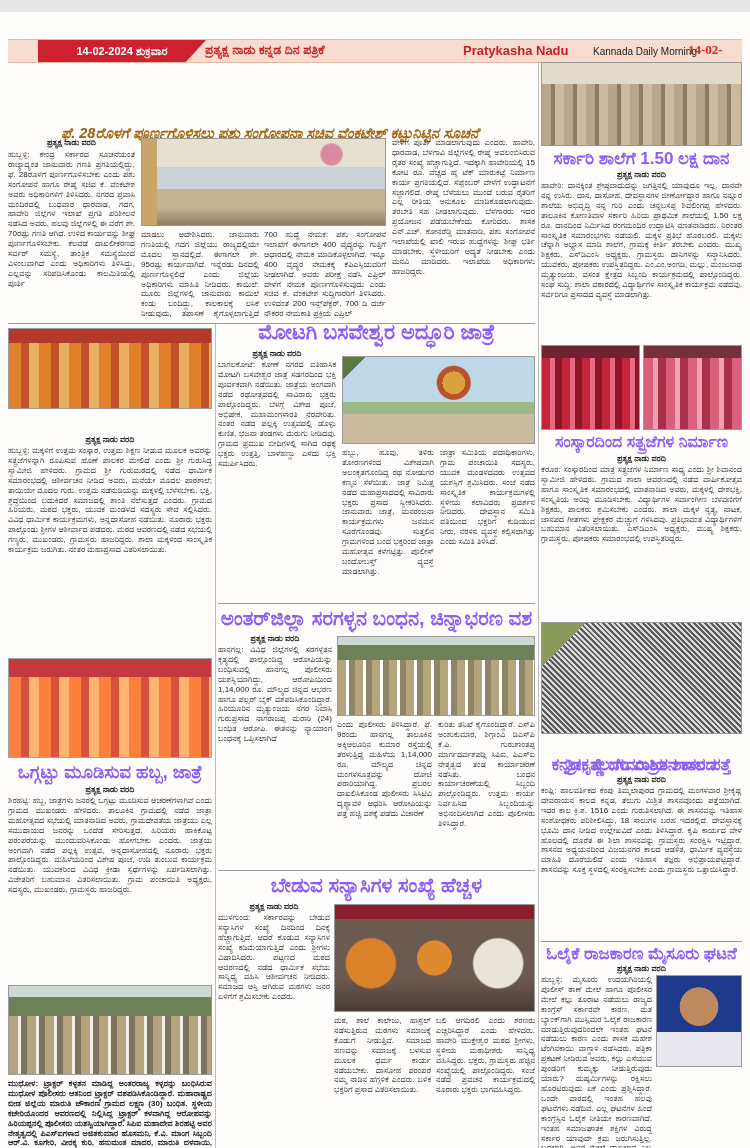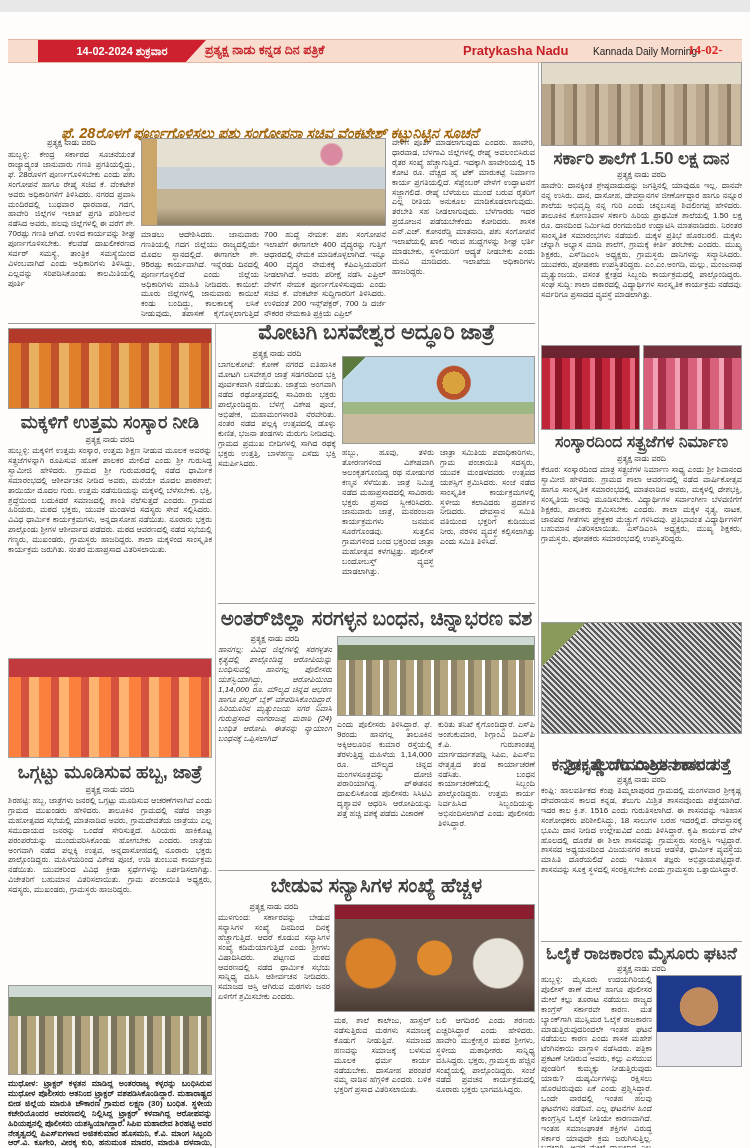--- a/index.html
+++ b/index.html
@@ -17,22 +17,22 @@
   .mast-en-sub{position:absolute;left:585px;top:6px;font-size:10px;color:#222;}
   .date-r{position:absolute;left:680px;top:2px;font-size:13px;font-weight:bold;color:#d22;
           font-family:"Liberation Serif",serif;}
   
   .band .mast-kn{left:197px}
   
   .h-main{position:absolute;left:0;top:54px;width:540px;text-align:center;color:#d32a2a;
           font-size:45px;font-weight:800;letter-spacing:1px;line-height:1.0;}
   .h-sub{position:absolute;left:4px;top:113px;width:532px;text-align:center;color:#a16207;
          font-size:14.5px;font-weight:bold;font-style:italic;}
-  .h2{font-weight:800;color:#404040;text-align:center;line-height:1.05;}
-  .byline{font-size:8px;font-weight:normal;text-align:center;color:#222;margin-bottom:2px;}
+  .h2{font-weight:800;color:#8b5cf6;text-align:center;line-height:1.05;}
+  .byline{font-size:8px;font-weight:bold;text-align:center;color:#222;margin-bottom:2px;}
   .body-txt{font-size:8px;line-height:1.24;text-align:justify;color:#222;overflow:hidden;}
   .bold-txt{font-weight:bold;}
   .rule-h{position:absolute;background:#9a9a9a;height:1px;}
   .rule-v{position:absolute;background:#bdbdbd;width:1px;}
   
   .ph{position:absolute;border:1px solid #9a9a9a;box-sizing:border-box;}
   .ph-meeting{background:
       radial-gradient(circle at 78% 18%, #d98aa0 0 5%, transparent 6%),
       linear-gradient(90deg,#caa66a 0 6%,transparent 6%),
       linear-gradient(180deg,#e6e0d3 0 32%,#ccd3d8 32% 58%,#c4b494 58% 80%,#8f7f63 100%);}
@@ -99,21 +99,20 @@
   <div class="ph ph-meeting" style="left:141px;top:126px;width:245px;height:88px;"></div>
   <div class="abs body-txt" style="left:141px;top:218px;width:118px;height:90px;">ಮಾಡಲು ಆದೇಶಿಸಿದರು. ಜಾನುವಾರು ಗಣತಿಯಲ್ಲಿ ಗದಗ ಜಿಲ್ಲೆಯು ರಾಜ್ಯದಲ್ಲಿಯೇ ಮೊದಲ ಸ್ಥಾನದಲ್ಲಿದೆ. ಈಗಾಗಲೇ ಶೇ. 95ರಷ್ಟು ಕಾರ್ಯವಾಗಿದೆ. ಇನ್ನೆರಡು ದಿನದಲ್ಲಿ ಪೂರ್ಣಗೊಳ್ಳಲಿದೆ ಎಂದು ಜಿಲ್ಲೆಯ ಅಧಿಕಾರಿಗಳು ಮಾಹಿತಿ ನೀಡಿದರು. ಕಾಯಿಲೆ: ಮೂರು ಜಿಲ್ಲೆಗಳಲ್ಲಿ ಜಾನುವಾರು ಕಾಯಿಲೆ ಕಂಡು ಬಂದಿದ್ದು, ಕಾಲಕಾಲಕ್ಕೆ ಲಸಿಕೆ ನೀಡುವುದು, ತಪಾಸಣೆ ಕೈಗೊಳ್ಳಲಾಗುತ್ತಿದೆ ಎಂದು ಅಧಿಕಾರಿಗಳು ತಿಳಿಸಿದರು.</div>
   <div class="abs body-txt" style="left:264px;top:218px;width:122px;height:90px;">700 ಹುದ್ದೆ ನೇಮಕ: ಪಶು ಸಂಗೋಪನೆ ಇಲಾಖೆಗೆ ಈಗಾಗಲೇ 400 ವೈದ್ಯರನ್ನು ಗುತ್ತಿಗೆ ಆಧಾರದಲ್ಲಿ ನೇಮಕ ಮಾಡಿಕೊಳ್ಳಲಾಗಿದೆ. ಇನ್ನೂ 400 ವೈದ್ಯರ ನೇಮಕಕ್ಕೆ ಕೆಪಿಎಸ್ಸಿಯವರಿಗೆ ನೀಡಲಾಗಿದೆ. ಅವರು ಪರೀಕ್ಷೆ ನಡೆಸಿ ಎಪ್ರಿಲ್ ವೇಳೆಗೆ ನೇಮಕ ಪೂರ್ಣಗೊಳಿಸುವುದು ಎಂದು ಸಚಿವ ಕೆ. ವೆಂಕಟೇಶ ಸುದ್ದಿಗಾರರಿಗೆ ತಿಳಿಸಿದರು. ಉಳಿದಂತೆ 200 ಇನ್ಸ್‌ಪೆಕ್ಟರ್, 700 ಡಿ ದರ್ಜೆ ನೌಕರರ ನೇಮಕಾತಿ ಪ್ರಕ್ರಿಯೆ ಎಪ್ರಿಲ್</div>
   <div class="abs body-txt" style="left:392px;top:126px;width:143px;height:182px;">ವೇಳೆಗೆ ಪೂರ್ತಿ ಮಾಡಲಾಗುವುದು ಎಂದರು. ಹಾವೇರಿ, ಧಾರವಾಡ, ಬೆಳಗಾವಿ ಜಿಲ್ಲೆಗಳಲ್ಲಿ ರೇಷ್ಮೆ ಅವಲಂಬಿಸಿರುವ ರೈತರ ಸಂಖ್ಯೆ ಹೆಚ್ಚಾಗುತ್ತಿದೆ. ಇದಕ್ಕಾಗಿ ಹಾವೇರಿಯಲ್ಲಿ 15 ಕೋಟಿ ರೂ. ವೆಚ್ಚದ ಹೈ ಟೆಕ್ ಮಾರುಕಟ್ಟೆ ನಿರ್ಮಾಣ ಕಾರ್ಯ ಪ್ರಗತಿಯಲ್ಲಿದೆ. ಸೆಪ್ಟೆಂಬರ್ ವೇಳೆಗೆ ಉದ್ಘಾಟನೆಗೆ ಸಜ್ಜಾಗಲಿದೆ. ರೇಷ್ಮೆ ಬೆಳೆಯಲು ಮುಂದೆ ಬರುವ ರೈತರಿಗೆ ಎಲ್ಲ ರೀತಿಯ ಅನುಕೂಲ ಮಾಡಿಕೊಡಲಾಗುವುದು. ತರಬೇತಿ ಸಹ ನೀಡಲಾಗುವುದು. ಬೆಳೆಗಾರರು ಇದರ ಪ್ರಯೋಜನ ಪಡೆಯಬೇಕೆಂದು ಕೋರಿದರು. ಶಾಸಕ ಎನ್.ಎಚ್. ಕೋನರೆಡ್ಡಿ ಮಾತನಾಡಿ, ಪಶು ಸಂಗೋಪನೆ ಇಲಾಖೆಯಲ್ಲಿ ಖಾಲಿ ಇರುವ ಹುದ್ದೆಗಳನ್ನು ಶೀಘ್ರ ಭರ್ತಿ ಮಾಡಬೇಕು, ಸ್ಥಳೀಯರಿಗೆ ಆದ್ಯತೆ ನೀಡಬೇಕು ಎಂದು ಮನವಿ ಮಾಡಿದರು. ಇಲಾಖೆಯ ಅಧಿಕಾರಿಗಳು ಹಾಜರಿದ್ದರು.</div>
 
   <div class="rule-h" style="left:8px;top:311px;width:527px;"></div>
   <div class="rule-v" style="left:215px;top:312px;height:836px;"></div>
   <div class="rule-v" style="left:538px;top:50px;height:1098px;"></div>
 
   <div class="ph ph-saffron" style="left:8px;top:316px;width:204px;height:81px;"></div>
-  <div class="h2 abs" style="left:8px;top:401px;width:204px;font-size:18px;">ಮಕ್ಕಳಿಗೆ ಉತ್ತಮ ಸಂಸ್ಕಾರ ನೀಡಿ</div>
   <div class="abs" style="left:8px;top:423px;width:204px;">
     <div class="byline">ಪ್ರತ್ಯಕ್ಷ ನಾಡು ವರದಿ</div>
   </div>
   <div class="abs body-txt" style="left:8px;top:434px;width:204px;height:208px;">ಹುಬ್ಬಳ್ಳಿ: ಮಕ್ಕಳಿಗೆ ಉತ್ತಮ ಸಂಸ್ಕಾರ, ಉತ್ತಮ ಶಿಕ್ಷಣ ನೀಡುವ ಮೂಲಕ ಅವರನ್ನು ಸತ್ಪ್ರಜೆಗಳನ್ನಾಗಿ ರೂಪಿಸುವ ಹೊಣೆ ಪಾಲಕರ ಮೇಲಿದೆ ಎಂದು ಶ್ರೀ ಗುರುಸಿದ್ಧ ಸ್ವಾಮೀಜಿ ಹೇಳಿದರು. ಗ್ರಾಮದ ಶ್ರೀ ಗುರುಮಠದಲ್ಲಿ ನಡೆದ ಧಾರ್ಮಿಕ ಸಮಾರಂಭದಲ್ಲಿ ಆಶೀರ್ವಚನ ನೀಡಿದ ಅವರು, ಮನೆಯೇ ಮೊದಲ ಪಾಠಶಾಲೆ; ತಾಯಿಯೇ ಮೊದಲ ಗುರು. ಉತ್ತಮ ನಡೆನುಡಿಯನ್ನು ಮಕ್ಕಳಲ್ಲಿ ಬೆಳೆಸಬೇಕು. ಭಕ್ತಿ, ಶ್ರದ್ಧೆಯಿಂದ ಬದುಕಿದರೆ ಸಮಾಜದಲ್ಲಿ ಶಾಂತಿ ನೆಲೆಸುತ್ತದೆ ಎಂದರು. ಗ್ರಾಮದ ಹಿರಿಯರು, ಮಠದ ಭಕ್ತರು, ಯುವಕ ಮಂಡಳದ ಸದಸ್ಯರು ಸೇವೆ ಸಲ್ಲಿಸಿದರು. ವಿವಿಧ ಧಾರ್ಮಿಕ ಕಾರ್ಯಕ್ರಮಗಳು, ಅನ್ನದಾಸೋಹ ನಡೆಯಿತು. ನೂರಾರು ಭಕ್ತರು ಪಾಲ್ಗೊಂಡು ಶ್ರೀಗಳ ಆಶೀರ್ವಾದ ಪಡೆದರು. ಮಠದ ಆವರಣದಲ್ಲಿ ನಡೆದ ಸಭೆಯಲ್ಲಿ ಗಣ್ಯರು, ಮುಖಂಡರು, ಗ್ರಾಮಸ್ಥರು ಹಾಜರಿದ್ದರು. ಶಾಲಾ ಮಕ್ಕಳಿಂದ ಸಾಂಸ್ಕೃತಿಕ ಕಾರ್ಯಕ್ರಮ ಜರುಗಿತು. ನಂತರ ಮಹಾಪ್ರಸಾದ ವಿತರಿಸಲಾಯಿತು.</div>
 
   <div class="ph ph-saffron" style="left:8px;top:646px;width:204px;height:100px;filter:hue-rotate(-10deg) brightness(1.05);"></div>
   <div class="h2 abs" style="left:8px;top:751px;width:204px;font-size:18px;">ಒಗ್ಗಟ್ಟು ಮೂಡಿಸುವ ಹಬ್ಬ, ಜಾತ್ರೆ</div>
   <div class="abs" style="left:8px;top:773px;width:204px;">
     <div class="byline">ಪ್ರತ್ಯಕ್ಷ ನಾಡು ವರದಿ</div>
   </div>
@@ -130,23 +129,23 @@
   <div class="ph ph-jatra" style="left:342px;top:344px;width:193px;height:88px;"></div>
   <div class="abs body-txt" style="left:342px;top:436px;width:92px;height:150px;">ಹಬ್ಬು, ಹೂವು, ತಳಿರು ತೋರಣಗಳಿಂದ ವಿಶೇಷವಾಗಿ ಅಲಂಕೃತಗೊಂಡಿದ್ದ ರಥ ನೋಡುಗರ ಕಣ್ಮನ ಸೆಳೆಯಿತು. ಜಾತ್ರೆ ನಿಮಿತ್ತ ನಡೆದ ಮಹಾಪ್ರಸಾದದಲ್ಲಿ ಸಾವಿರಾರು ಭಕ್ತರು ಪ್ರಸಾದ ಸ್ವೀಕರಿಸಿದರು. ಜಾನುವಾರು ಜಾತ್ರೆ, ಮನರಂಜನಾ ಕಾರ್ಯಕ್ರಮಗಳು ಜನಮನ ಸೂರೆಗೊಂಡವು. ಸುತ್ತಲಿನ ಗ್ರಾಮಗಳಿಂದ ಬಂದ ಭಕ್ತರಿಂದ ಜಾತ್ರಾ ಮಹೋತ್ಸವ ಕಳೆಗಟ್ಟಿತ್ತು. ಪೊಲೀಸ್ ಬಂದೋಬಸ್ತ್ ವ್ಯವಸ್ಥೆ ಮಾಡಲಾಗಿತ್ತು.</div>
   <div class="abs body-txt" style="left:440px;top:436px;width:95px;height:150px;">ಜಾತ್ರಾ ಸಮಿತಿಯ ಪದಾಧಿಕಾರಿಗಳು, ಗ್ರಾಮ ಪಂಚಾಯಿತಿ ಸದಸ್ಯರು, ಯುವಕ ಮಂಡಳದವರು ಉತ್ಸವದ ಯಶಸ್ಸಿಗೆ ಶ್ರಮಿಸಿದರು. ಸಂಜೆ ನಡೆದ ಸಾಂಸ್ಕೃತಿಕ ಕಾರ್ಯಕ್ರಮಗಳಲ್ಲಿ ಸ್ಥಳೀಯ ಕಲಾವಿದರು ಪ್ರದರ್ಶನ ನೀಡಿದರು. ದೇವಸ್ಥಾನ ಸಮಿತಿ ವತಿಯಿಂದ ಭಕ್ತರಿಗೆ ಕುಡಿಯುವ ನೀರು, ನೆರಳಿನ ವ್ಯವಸ್ಥೆ ಕಲ್ಪಿಸಲಾಗಿತ್ತು ಎಂದು ಸಮಿತಿ ತಿಳಿಸಿದೆ.</div>
 
   <div class="rule-h" style="left:218px;top:591px;width:317px;"></div>
 
   <div class="h2 abs" style="left:218px;top:596px;width:317px;font-size:20px;">ಅಂತರ್‌ಜಿಲ್ಲಾ ಸರಗಳ್ಳನ ಬಂಧನ, ಚಿನ್ನಾಭರಣ ವಶ</div>
   <div class="abs" style="left:218px;top:622px;width:114px;">
     <div class="byline">ಪ್ರತ್ಯಕ್ಷ ನಾಡು ವರದಿ</div>
   </div>
-  <div class="abs body-txt" style="left:218px;top:633px;width:114px;height:222px;font-style:italic;">ಹಾನಗಲ್ಲ: ವಿವಿಧ ಜಿಲ್ಲೆಗಳಲ್ಲಿ ಸರಗಳ್ಳತನ ಕೃತ್ಯದಲ್ಲಿ ಪಾಲ್ಗೊಂಡಿದ್ದ ಆರೋಪಿಯನ್ನು ಬಂಧಿಸುವಲ್ಲಿ ಹಾನಗಲ್ಲ ಪೊಲೀಸರು ಯಶಸ್ವಿಯಾಗಿದ್ದು, ಆರೋಪಿಯಿಂದ 1,14,000 ರೂ. ಮೌಲ್ಯದ ಚಿನ್ನದ ಆಭರಣ ಹಾಗೂ ಪಲ್ಸರ್ ಬೈಕ್ ವಶಪಡಿಸಿಕೊಂಡಿದ್ದಾರೆ. ಹಿರಿಯೂರಿನ ಮೃತ್ಯುಂಜಯ ನಗರ ನಿವಾಸಿ ಗುರುಪ್ರಸಾದ ನಾಗರಾಜಪ್ಪ ಮರಾಠಿ (24) ಬಂಧಿತ ಆರೋಪಿ. ಈತನನ್ನು ನ್ಯಾಯಾಂಗ ಬಂಧನಕ್ಕೆ ಒಪ್ಪಿಸಲಾಗಿದೆ</div>
+  <div class="abs body-txt" style="left:218px;top:633px;width:114px;height:222px;">ಹಾನಗಲ್ಲ: ವಿವಿಧ ಜಿಲ್ಲೆಗಳಲ್ಲಿ ಸರಗಳ್ಳತನ ಕೃತ್ಯದಲ್ಲಿ ಪಾಲ್ಗೊಂಡಿದ್ದ ಆರೋಪಿಯನ್ನು ಬಂಧಿಸುವಲ್ಲಿ ಹಾನಗಲ್ಲ ಪೊಲೀಸರು ಯಶಸ್ವಿಯಾಗಿದ್ದು, ಆರೋಪಿಯಿಂದ 1,14,000 ರೂ. ಮೌಲ್ಯದ ಚಿನ್ನದ ಆಭರಣ ಹಾಗೂ ಪಲ್ಸರ್ ಬೈಕ್ ವಶಪಡಿಸಿಕೊಂಡಿದ್ದಾರೆ. ಹಿರಿಯೂರಿನ ಮೃತ್ಯುಂಜಯ ನಗರ ನಿವಾಸಿ ಗುರುಪ್ರಸಾದ ನಾಗರಾಜಪ್ಪ ಮರಾಠಿ (24) ಬಂಧಿತ ಆರೋಪಿ. ಈತನನ್ನು ನ್ಯಾಯಾಂಗ ಬಂಧನಕ್ಕೆ ಒಪ್ಪಿಸಲಾಗಿದೆ</div>
   <div class="ph ph-police" style="left:337px;top:624px;width:198px;height:80px;"></div>
-  <div class="abs body-txt" style="left:337px;top:708px;width:95px;height:147px;">ಎಂದು ಪೊಲೀಸರು ತಿಳಿಸಿದ್ದಾರೆ. ಫೆ. 9ರಂದು ಹಾನಗಲ್ಲ ತಾಲೂಕಿನ ಅಕ್ಕಿಆಲೂರಿನ ಕುಮಾರ ರಸ್ತೆಯಲ್ಲಿ ತೆರಳುತ್ತಿದ್ದ ಮಹಿಳೆಯ 1,14,000 ರೂ. ಮೌಲ್ಯದ ಚಿನ್ನದ ಮಂಗಳಸೂತ್ರವನ್ನು ದೋಚಿ ಪರಾರಿಯಾಗಿದ್ದ. ಪ್ಈತನನ ದಾಖಲಿಸಿಕೊಂಡ ಪೊಲೀಸರು ಸಿಸಿಟಿವಿ ದೃಶ್ಯಾವಳಿ ಆಧರಿಸಿ ಆರೋಪಿಯನ್ನು ಪತ್ತೆ ಹಚ್ಚಿ ವಶಕ್ಕೆ ಪಡೆದು ವಿಚಾರಣೆ</div>
+  <div class="abs body-txt" style="left:337px;top:708px;width:95px;height:147px;">ಎಂದು ಪೊಲೀಸರು ತಿಳಿಸಿದ್ದಾರೆ. ಫೆ. 9ರಂದು ಹಾನಗಲ್ಲ ತಾಲೂಕಿನ ಅಕ್ಕಿಆಲೂರಿನ ಕುಮಾರ ರಸ್ತೆಯಲ್ಲಿ ತೆರಳುತ್ತಿದ್ದ ಮಹಿಳೆಯ 1,14,000 ರೂ. ಮೌಲ್ಯದ ಚಿನ್ನದ ಮಂಗಳಸೂತ್ರವನ್ನು ದೋಚಿ ಪರಾರಿಯಾಗಿದ್ದ. ಪ್ರಬರಲ ದಾಖಲಿಸಿಕೊಂಡ ಪೊಲೀಸರು ಸಿಸಿಟಿವಿ ದೃಶ್ಯಾವಳಿ ಆಧರಿಸಿ ಆರೋಪಿಯನ್ನು ಪತ್ತೆ ಹಚ್ಚಿ ವಶಕ್ಕೆ ಪಡೆದು ವಿಚಾರಣೆ</div>
   <div class="abs body-txt" style="left:438px;top:708px;width:97px;height:147px;">ಕುರಿತು ತನಿಖೆ ಕೈಗೊಂಡಿದ್ದಾರೆ. ಎಸ್‌ಪಿ ಅಂಶುಕುಮಾರ, ಶಿಗ್ಗಾಂವಿ ಡಿಎಸ್‌ಪಿ ಕೆ.ಪಿ. ಗುರುಶಾಂತಪ್ಪ ಮಾರ್ಗದರ್ವಶಪಡ್ಲಿ ಸಿಪಿಐ, ಪಿಎಸ್‌ಐ ನೇತೃತ್ವದ ತಂಡ ಕಾರ್ಯಾಚರಣೆ ನಡೆಸಿತು. ಬಂಧನ ಕಾರ್ಯಾಚರಣೆಯಲ್ಲಿ ಸಿಬ್ಬಂದಿ ಪಾಲ್ಗೊಂಡಿದ್ದರು. ಉತ್ತಮ ಕಾರ್ಯ ನಿರ್ವಹಿಸಿದ ಸಿಬ್ಬಂದಿಯನ್ನು ಅಭಿನಂದಿಸಲಾಗಿದೆ ಎಂದು ಪೊಲೀಸರು ತಿಳಿಸಿದ್ದಾರೆ.</div>
 
   <div class="rule-h" style="left:218px;top:858px;width:317px;"></div>
 
   <div class="h2 abs" style="left:218px;top:863px;width:317px;font-size:20px;">ಬೇಡುವ ಸನ್ಯಾಸಿಗಳ ಸಂಖ್ಯೆ ಹೆಚ್ಚಳ</div>
   <div class="abs" style="left:218px;top:890px;width:112px;">
     <div class="byline">ಪ್ರತ್ಯಕ್ಷ ನಾಡು ವರದಿ</div>
   </div>
   <div class="abs body-txt" style="left:218px;top:901px;width:112px;height:247px;">ಮುಳಗುಂದ: ಸರ್ಕಾರವನ್ನು ಬೇಡುವ ಸನ್ಯಾಸಿಗಳ ಸಂಖ್ಯೆ ದಿನದಿಂದ ದಿನಕ್ಕೆ ಹೆಚ್ಚಾಗುತ್ತಿದೆ. ಆದರೆ ಕೊಡುವ ಸನ್ಯಾಸಿಗಳ ಸಂಖ್ಯೆ ಕಡಿಮೆಯಾಗುತ್ತಿದೆ ಎಂದು ಶ್ರೀಗಳು ವಿಷಾದಿಸಿದರು. ಪಟ್ಟಣದ ಮಠದ ಆವರಣದಲ್ಲಿ ನಡೆದ ಧಾರ್ಮಿಕ ಸಭೆಯ ಸಾನ್ನಿಧ್ಯ ವಹಿಸಿ ಆಶೀರ್ವಚನ ನೀಡಿದರು. ಸಮಾಜದ ಆಸ್ತಿ ಆಗಿರುವ ಮಠಗಳು ಜನರ ಏಳಿಗೆಗೆ ಶ್ರಮಿಸಬೇಕು ಎಂದರು.</div>
   <div class="ph ph-monks" style="left:334px;top:892px;width:201px;height:108px;"></div>

